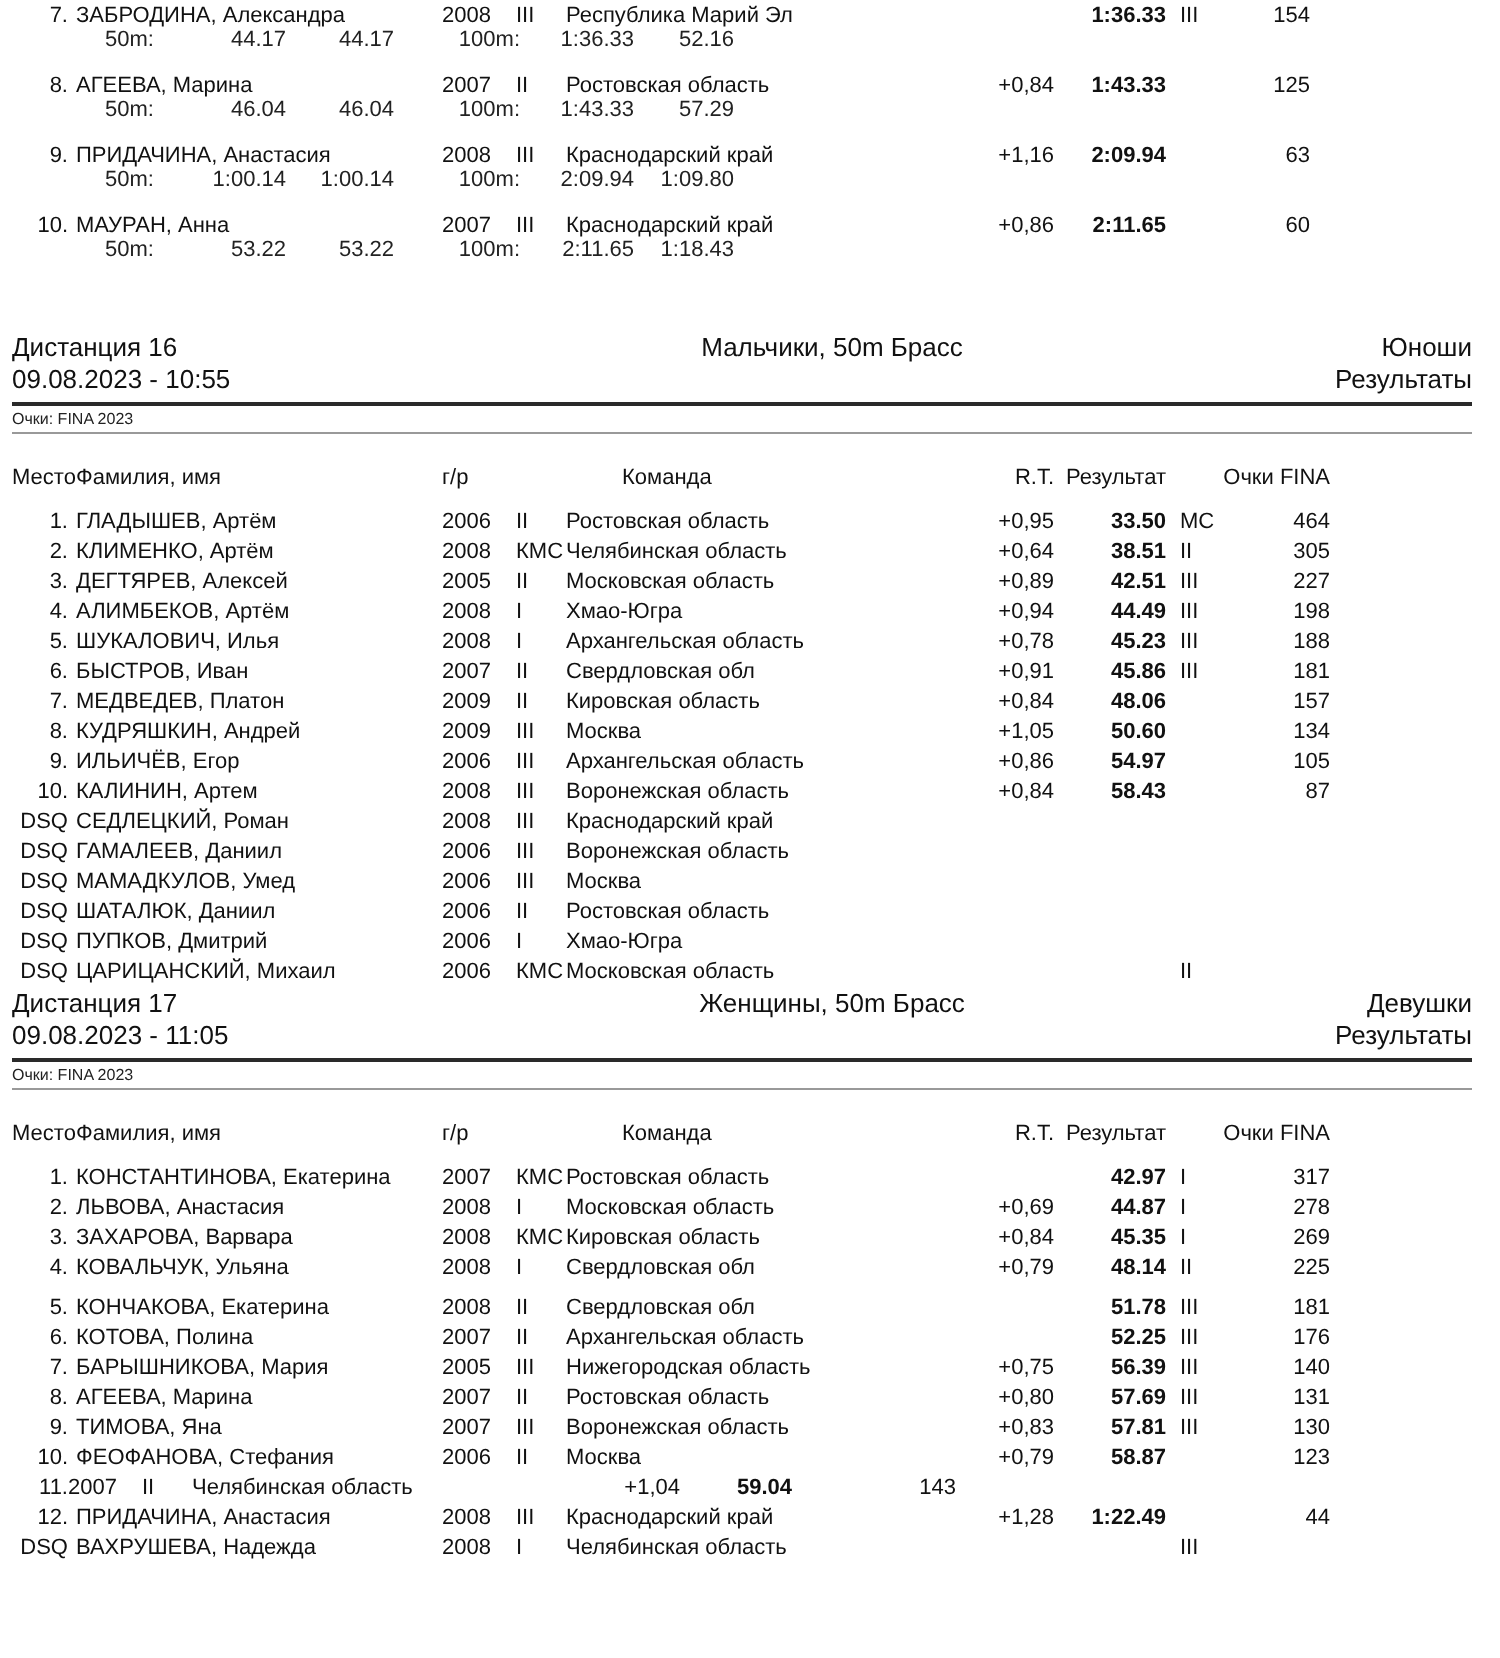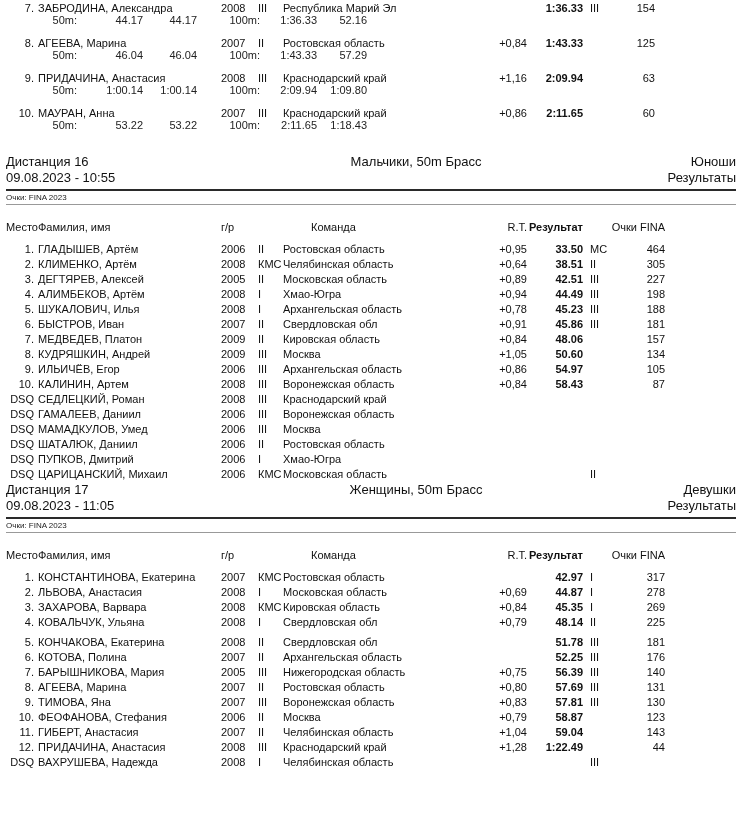--- a/index.html
+++ b/index.html
@@ -31,31 +31,31 @@
   .top-row { line-height: 13px; }
   .split-row { display: flex; font-size: 11px; line-height: 11px; color: #222; white-space: nowrap; }
   .s1l { flex: none; width: 71px; text-align: right; }
   .s1v { flex: none; width: 66px; text-align: right; }
   .s1c { flex: none; width: 54px; text-align: right; }
   .s2l { flex: none; width: 63px; text-align: right; }
   .s2v { flex: none; width: 57px; text-align: right; }
   .s2c { flex: none; width: 50px; text-align: right; }
 
   
-  .section-16 { margin-top: 23px; }
+  .section-16 { margin-top: 35px; }
   .section-17 { }
   .sec-line { position: relative; font-size: 13px; line-height: 16px; }
   .sec-center { position: absolute; left: 50%; margin-left: 45px; transform: translateX(-50%); top: 0; }
   .sec-right { position: absolute; right: 0; top: 0; }
   .rule-dark  { border-top: 2px solid #2a2a2a; margin-top: 3px; }
   .points-label { font-size: 8px; line-height: 10px; padding-top: 2px; color: #222; }
   .rule-light { border-top: 1px solid #999; margin-top: 1px; }
 
   .col-head { display: flex; margin-top: 16px; font-size: 11px; line-height: 12px; white-space: nowrap; }
-  .col-head .c-result { font-weight: bold; text-align: right; }
+  .col-head .c-result { font-weight: normal; text-align: right; }
   .col-head .c-team { padding-left: 28px; }
   .col-head .c-rt { padding-right: 0; }
 
   .rows { margin-top: 9px; }
   .row.gap { margin-top: 5px; }
 </style>
 </head>
 <body>
 
 <div class="page">
@@ -516,21 +516,20 @@
           <span class="c-grade">II</span>
           <span class="c-team">Москва</span>
           <span class="c-rt">+0,79</span>
           <span class="c-result">58.87</span>
           <span class="c-badge"></span>
           <span class="c-points">123</span>
         </div>
 
         <div class="row">
           <span class="c-place">11.</span>
-          <span class="c-name">ГИБЕРТ, Анастасия</span>
           <span class="c-year">2007</span>
           <span class="c-grade">II</span>
           <span class="c-team">Челябинская область</span>
           <span class="c-rt">+1,04</span>
           <span class="c-result">59.04</span>
           <span class="c-badge"></span>
           <span class="c-points">143</span>
         </div>
 
         <div class="row">

